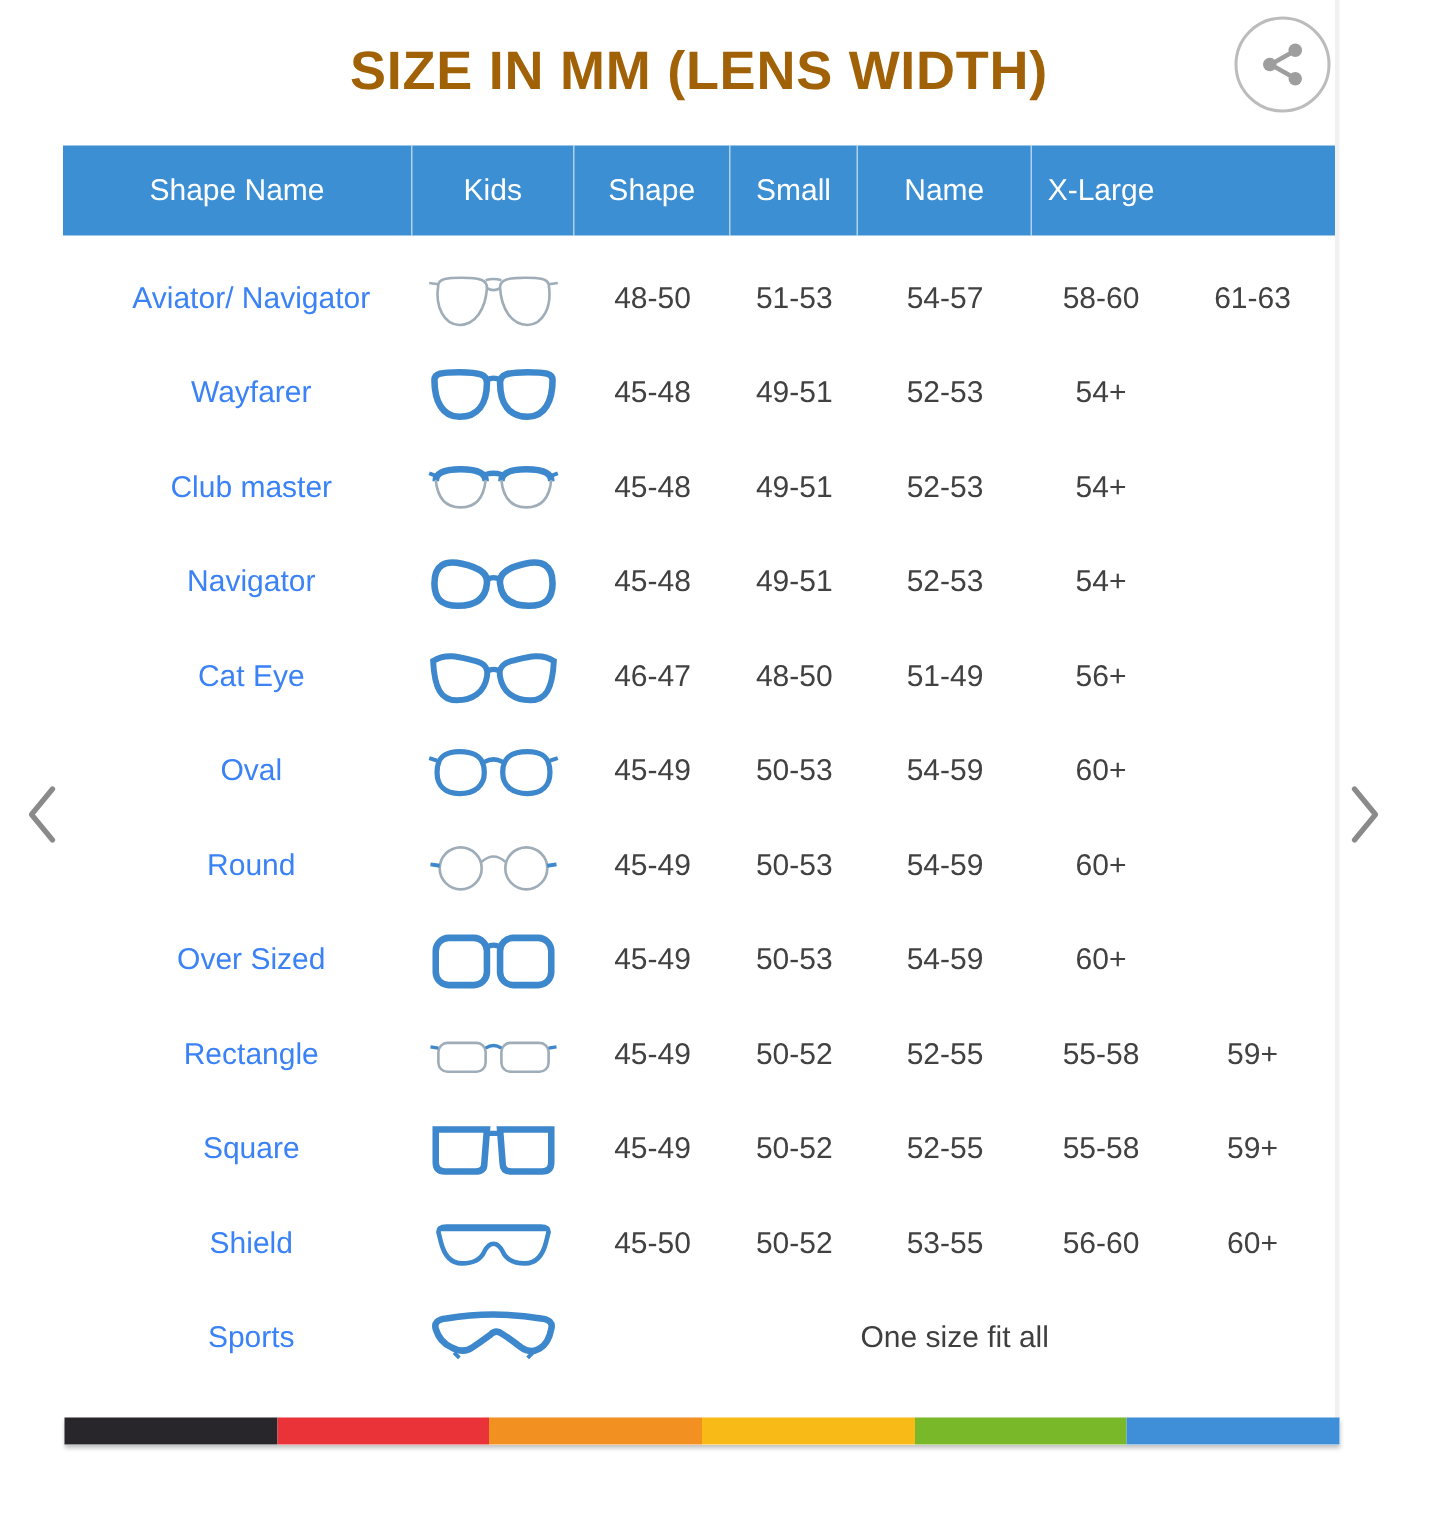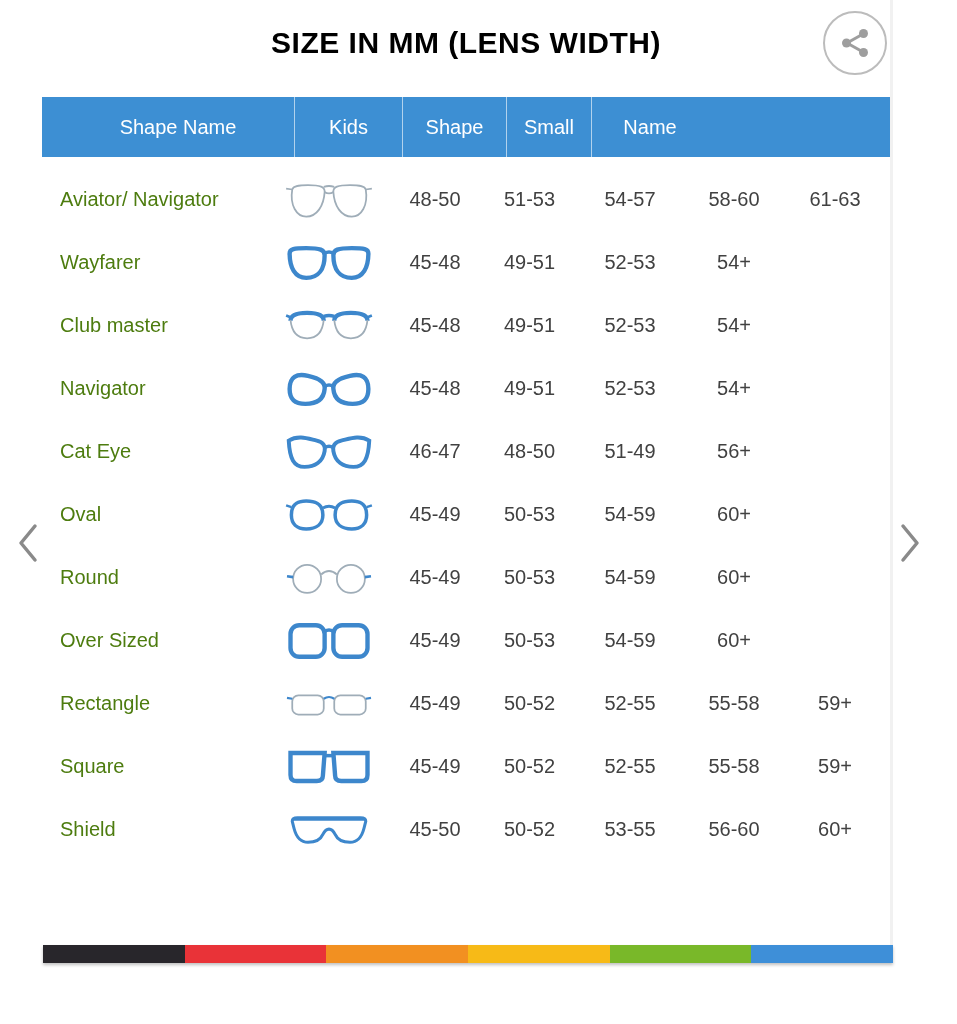--- a/index.html
+++ b/index.html
@@ -14,44 +14,43 @@
   }
   .card-edge {
     position: absolute;
     left: 890px; top: 0; width: 3px; height: 963px;
     background: #f1f1f1;
   }
   .title {
     position: absolute;
     left: 42px; top: 26px; width: 848px;
     text-align: center;
-    font-size: 30px;
+    font-size: 36px;
     font-weight: bold;
-    color: #000000;
+    color: #a16207;
     letter-spacing: 0.5px;
   }
   .share-btn {
     position: absolute;
     left: 823px; top: 11px;
     width: 64px; height: 64px;
     border-radius: 50%;
     border: 2px solid #bcbcbc;
     background: #ffffff;
     display: flex; align-items: center; justify-content: center;
     cursor: pointer;
   }
   .header-row {
     position: absolute;
     left: 42px; top: 97px;
     width: 848px; height: 60px;
     background: #3d8fd3;
     display: grid;
     grid-template-columns: 233px 108px 104px 85px 116px 92px 110px;
     align-items: center;
-    padding-left: 20px;
   }
   .header-cell {
     height: 100%;
     display: flex; align-items: center; justify-content: center;
     color: #fff;
     font-size: 20px;
     border-right: 1px solid rgba(255,255,255,0.6);
   }
   .header-cell:last-child { border-right: none; }
   .rows {
@@ -60,23 +59,23 @@
     width: 848px;
   }
   .row {
     height: 63px;
     display: grid;
     grid-template-columns: 233px 108px 104px 85px 116px 92px 110px;
     align-items: center;
   }
   .cell { text-align: center; font-size: 20px; color: #414141; }
   .cell.name {
-    text-align: left;
+    text-align: center;
     padding-left: 18px;
-    color: #4d7c0f;
+    color: #3b82f6;
   }
   .cell.shape { display: flex; align-items: center; justify-content: center; }
   .cell.span-note {
     grid-column: 3 / 8;
     text-align: center;
     font-size: 20px;
     color: #3f3f3f;
   }
   .nav-chevron {
     position: absolute;
@@ -116,20 +115,21 @@
       </svg>
     </span>
   </div>
 
   <div class="header-row">
     <div class="header-cell">Shape Name</div>
     <div class="header-cell">Kids</div>
     <div class="header-cell">Shape</div>
     <div class="header-cell">Small</div>
     <div class="header-cell">Name</div>
+    <div class="header-cell">X-Large</div>
   </div>
 
   <div class="rows">
 
     <div class="row">
       <div class="cell name">Aviator/ Navigator</div>
       <div class="cell shape">
         <svg width="88" height="42" viewBox="0 0 100 48" fill="none">
           <path d="M8 12 C5 30 13 43 24 43 C36 43 44 31 45 15 C45.5 9 40 7 26 7 C14 7 9 8 8 12 Z" stroke="#9fadb8" stroke-width="2"></path>
           <path d="M92 12 C95 30 87 43 76 43 C64 43 56 31 55 15 C54.5 9 60 7 74 7 C86 7 91 8 92 12 Z" stroke="#9fadb8" stroke-width="2"></path>
@@ -303,20 +303,30 @@
           <path d="M8 12 L92 12" stroke="#3d87cc" stroke-width="3"></path>
         </svg>
       </div>
       <div class="cell">45-50</div>
       <div class="cell">50-52</div>
       <div class="cell">53-55</div>
       <div class="cell">56-60</div>
       <div class="cell">60+</div>
     </div>
 
+    <div class="row">
+      <div class="cell name">Sports</div>
+      <div class="cell shape">
+        <svg width="88" height="42" viewBox="0 0 100 48" fill="none">
+          <path d="M6 16 Q4 9 14 8 Q50 2 86 8 Q96 9 94 16 Q92 27 85 31 Q78 35 71 30 Q62 23 57 20 Q52 16 48 20 Q44 23 34 30 Q27 35 18 30 Q9 26 6 16 Z" stroke="#3d87cc" stroke-width="5"></path>
+          <path d="M20 34 L24 38 M76 38 L80 34" stroke="#3d87cc" stroke-width="3"></path>
+        </svg>
+      </div>
+      <div class="cell span-note">One size fit all</div>
+    </div>
 
   </div>
 
   <div class="nav-chevron nav-prev">
     <span>
       <svg width="26" height="42" viewBox="0 0 26 42">
         <polyline points="20,4 6,21 20,38" fill="none" stroke="#8a8a8a" stroke-width="3.5" stroke-linecap="round" stroke-linejoin="round"></polyline>
       </svg>
     </span>
   </div>

